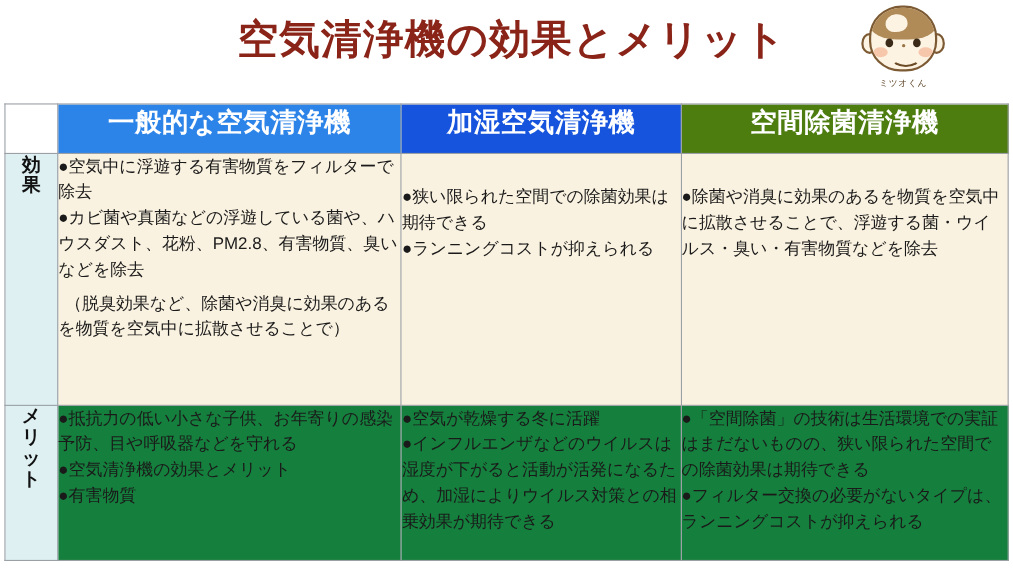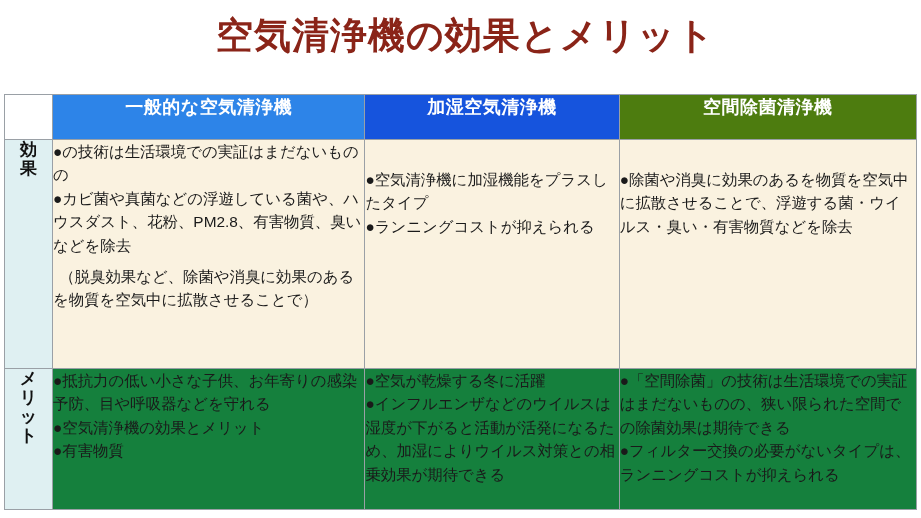--- a/index.html
+++ b/index.html
@@ -176,21 +176,21 @@
   .corner-cell {
     background: #ffffff;
     height: 44px;
   }
   .head-cell {
     height: 44px;
     text-align: center;
     vertical-align: middle;
     color: #ffffff;
     font-weight: bold;
-    font-size: 18px;
+    font-size: 24px;
     letter-spacing: .5px;
   }
   .head-1 { background: #2d84e8; }
   .head-2 { background: #1654dd; font-family: Liberation Mono, monospace; }
   .head-3 { background: #4d7c0f; }
 
   .row-label {
     background: #dff0f2;
     text-align: center;
     vertical-align: middle;
@@ -225,20 +225,40 @@
     text-indent: 0;
   }
   .body-cell p.indent { text-indent: 0.4em; }
 </style>
 </head>
 <body>
 
 <div class="header">
   <div class="page-title">空気清浄機の効果とメリット</div>
 
+  <div class="mascot">
+    <div class="mascot-face-wrap">
+      <div class="m-ears">
+        <div class="m-ear left"></div>
+        <div class="m-ear right"></div>
+      </div>
+      <div class="m-head">
+        <div class="m-hair">
+          <div class="m-hair-notch"></div>
+        </div>
+        <div class="m-cheek left"></div>
+        <div class="m-cheek right"></div>
+        <div class="m-eye left"></div>
+        <div class="m-eye right"></div>
+        <div class="m-nose"></div>
+        <div class="m-mouth"></div>
+      </div>
+    </div>
+    <div class="mascot-caption">ミツオくん</div>
+  </div>
 </div>
 
 <div class="table-wrap">
   <table class="compare">
     <colgroup>
       <col class="c-label">
       <col class="c-one">
       <col class="c-two">
       <col class="c-three">
     </colgroup>
@@ -250,27 +270,27 @@
         <th class="head-cell head-3">空間除菌清浄機</th>
       </tr>
     </thead>
     <tbody>
       <tr class="row-effect">
         <td class="row-label">
           <span>効</span>
           <span>果</span>
         </td>
         <td class="body-cell">
-          <p>●の技術は生活環境での実証はまだないものの</p>
+          <p>●空気中に浮遊する有害物質をフィルターで除去</p>
           <p>●カビ菌や真菌などの浮遊している菌や、ハウスダスト、花粉、PM2.8、有害物質、臭いなどを除去</p>
           <p style="height:0.5em"></p>
           <p class="indent">（脱臭効果など、除菌や消臭に効果のあるを物質を空気中に拡散させることで）</p>
         </td>
         <td class="body-cell mid-align">
-          <p>●空気清浄機に加湿機能をプラスしたタイプ</p>
+          <p>●狭い限られた空間での除菌効果は期待できる</p>
           <p>●ランニングコストが抑えられる</p>
         </td>
         <td class="body-cell right-align">
           <p>●除菌や消臭に効果のあるを物質を空気中に拡散させることで、浮遊する菌・ウイルス・臭い・有害物質などを除去</p>
         </td>
       </tr>
       <tr class="row-merit">
         <td class="row-label">
           <span>メ</span>
           <span>リ</span>

